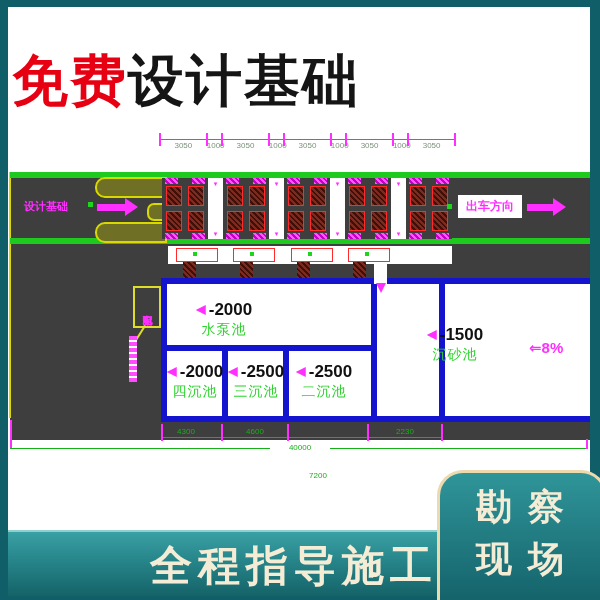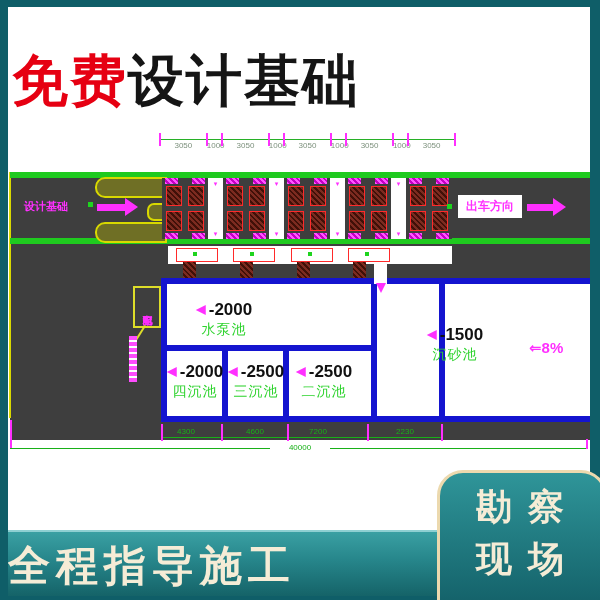--- a/index.html
+++ b/index.html
@@ -76,21 +76,21 @@
   #dims-bottom .dimlab{position:absolute;top:3px;text-align:center;font-size:8px;color:#18b018;}
   #totline{position:absolute;left:10px;top:448px;width:578px;border-top:1px solid #18b018;z-index:2;}
   #tottick-l{position:absolute;left:10px;top:420px;width:2px;height:28px;background:#ff2fff;z-index:2;}
   #tottick-r{position:absolute;left:586px;top:439px;width:2px;height:10px;background:#ff2fff;z-index:2;}
   #dimtotal-bottom{position:absolute;left:270px;top:443px;width:60px;text-align:center;font-size:8px;
                    color:#18b018;background:#fff;z-index:3;}
   
   #banner{position:absolute;left:8px;top:530px;width:592px;height:66px;z-index:3;
           background:linear-gradient(180deg,#3aa0a3 0%,#26858a 45%,#156368 100%);
           border-top:2px solid #8ed0d2;box-sizing:border-box;}
-  #banner .blabel{width:430px;text-align:left;margin-top:6px;font-size:42px;font-weight:bold;
+  #banner .blabel{width:430px;text-align:right;margin-top:6px;font-size:42px;font-weight:bold;
                   color:#f5ecd6;letter-spacing:6px;}
   #badge{position:absolute;left:437px;top:470px;width:170px;height:136px;z-index:7;
          border:3px solid #ecd9ae;border-radius:26px 26px 0 0;box-sizing:border-box;
          background:linear-gradient(180deg,#2f9599,#14626a);padding-top:8px;}
   #badge div{text-align:center;font-size:36px;font-weight:bold;color:#f5ecd6;
              letter-spacing:16px;text-indent:16px;line-height:52px;width:160px;}
 </style>
 </head>
 <body>
 
@@ -309,21 +309,21 @@
   <div id="ann-leader"></div>
   <div id="ann-symbol"></div>
 
   <div id="dims-bottom">
       <div class="dline"></div>
       <div class="dimtick" style="left: -1px;"></div>
       <div class="dimlab" style="left: 0px; width: 48px;">4300</div>
       <div class="dimtick" style="left: 59px;"></div>
       <div class="dimlab" style="left: 60px; width: 66px;">4600</div>
       <div class="dimtick" style="left: 125px;"></div>
-      <div class="dimlab" style="left: 126px; width: 60px;">7200</div>
+      <div class="dimlab" style="left: 126px; width: 60px; margin-top: 44px;">7200</div>
       <div class="dimtick" style="left: 205px;"></div>
       <div class="dimlab" style="left: 206px; width: 74px;">2230</div>
       <div class="dimtick" style="left: 279px;"></div>
     </div>
   <div id="totline"></div>
   <div id="tottick-l"></div>
   <div id="tottick-r"></div>
   <div id="dimtotal-bottom">40000</div>
 
   <div id="banner">

